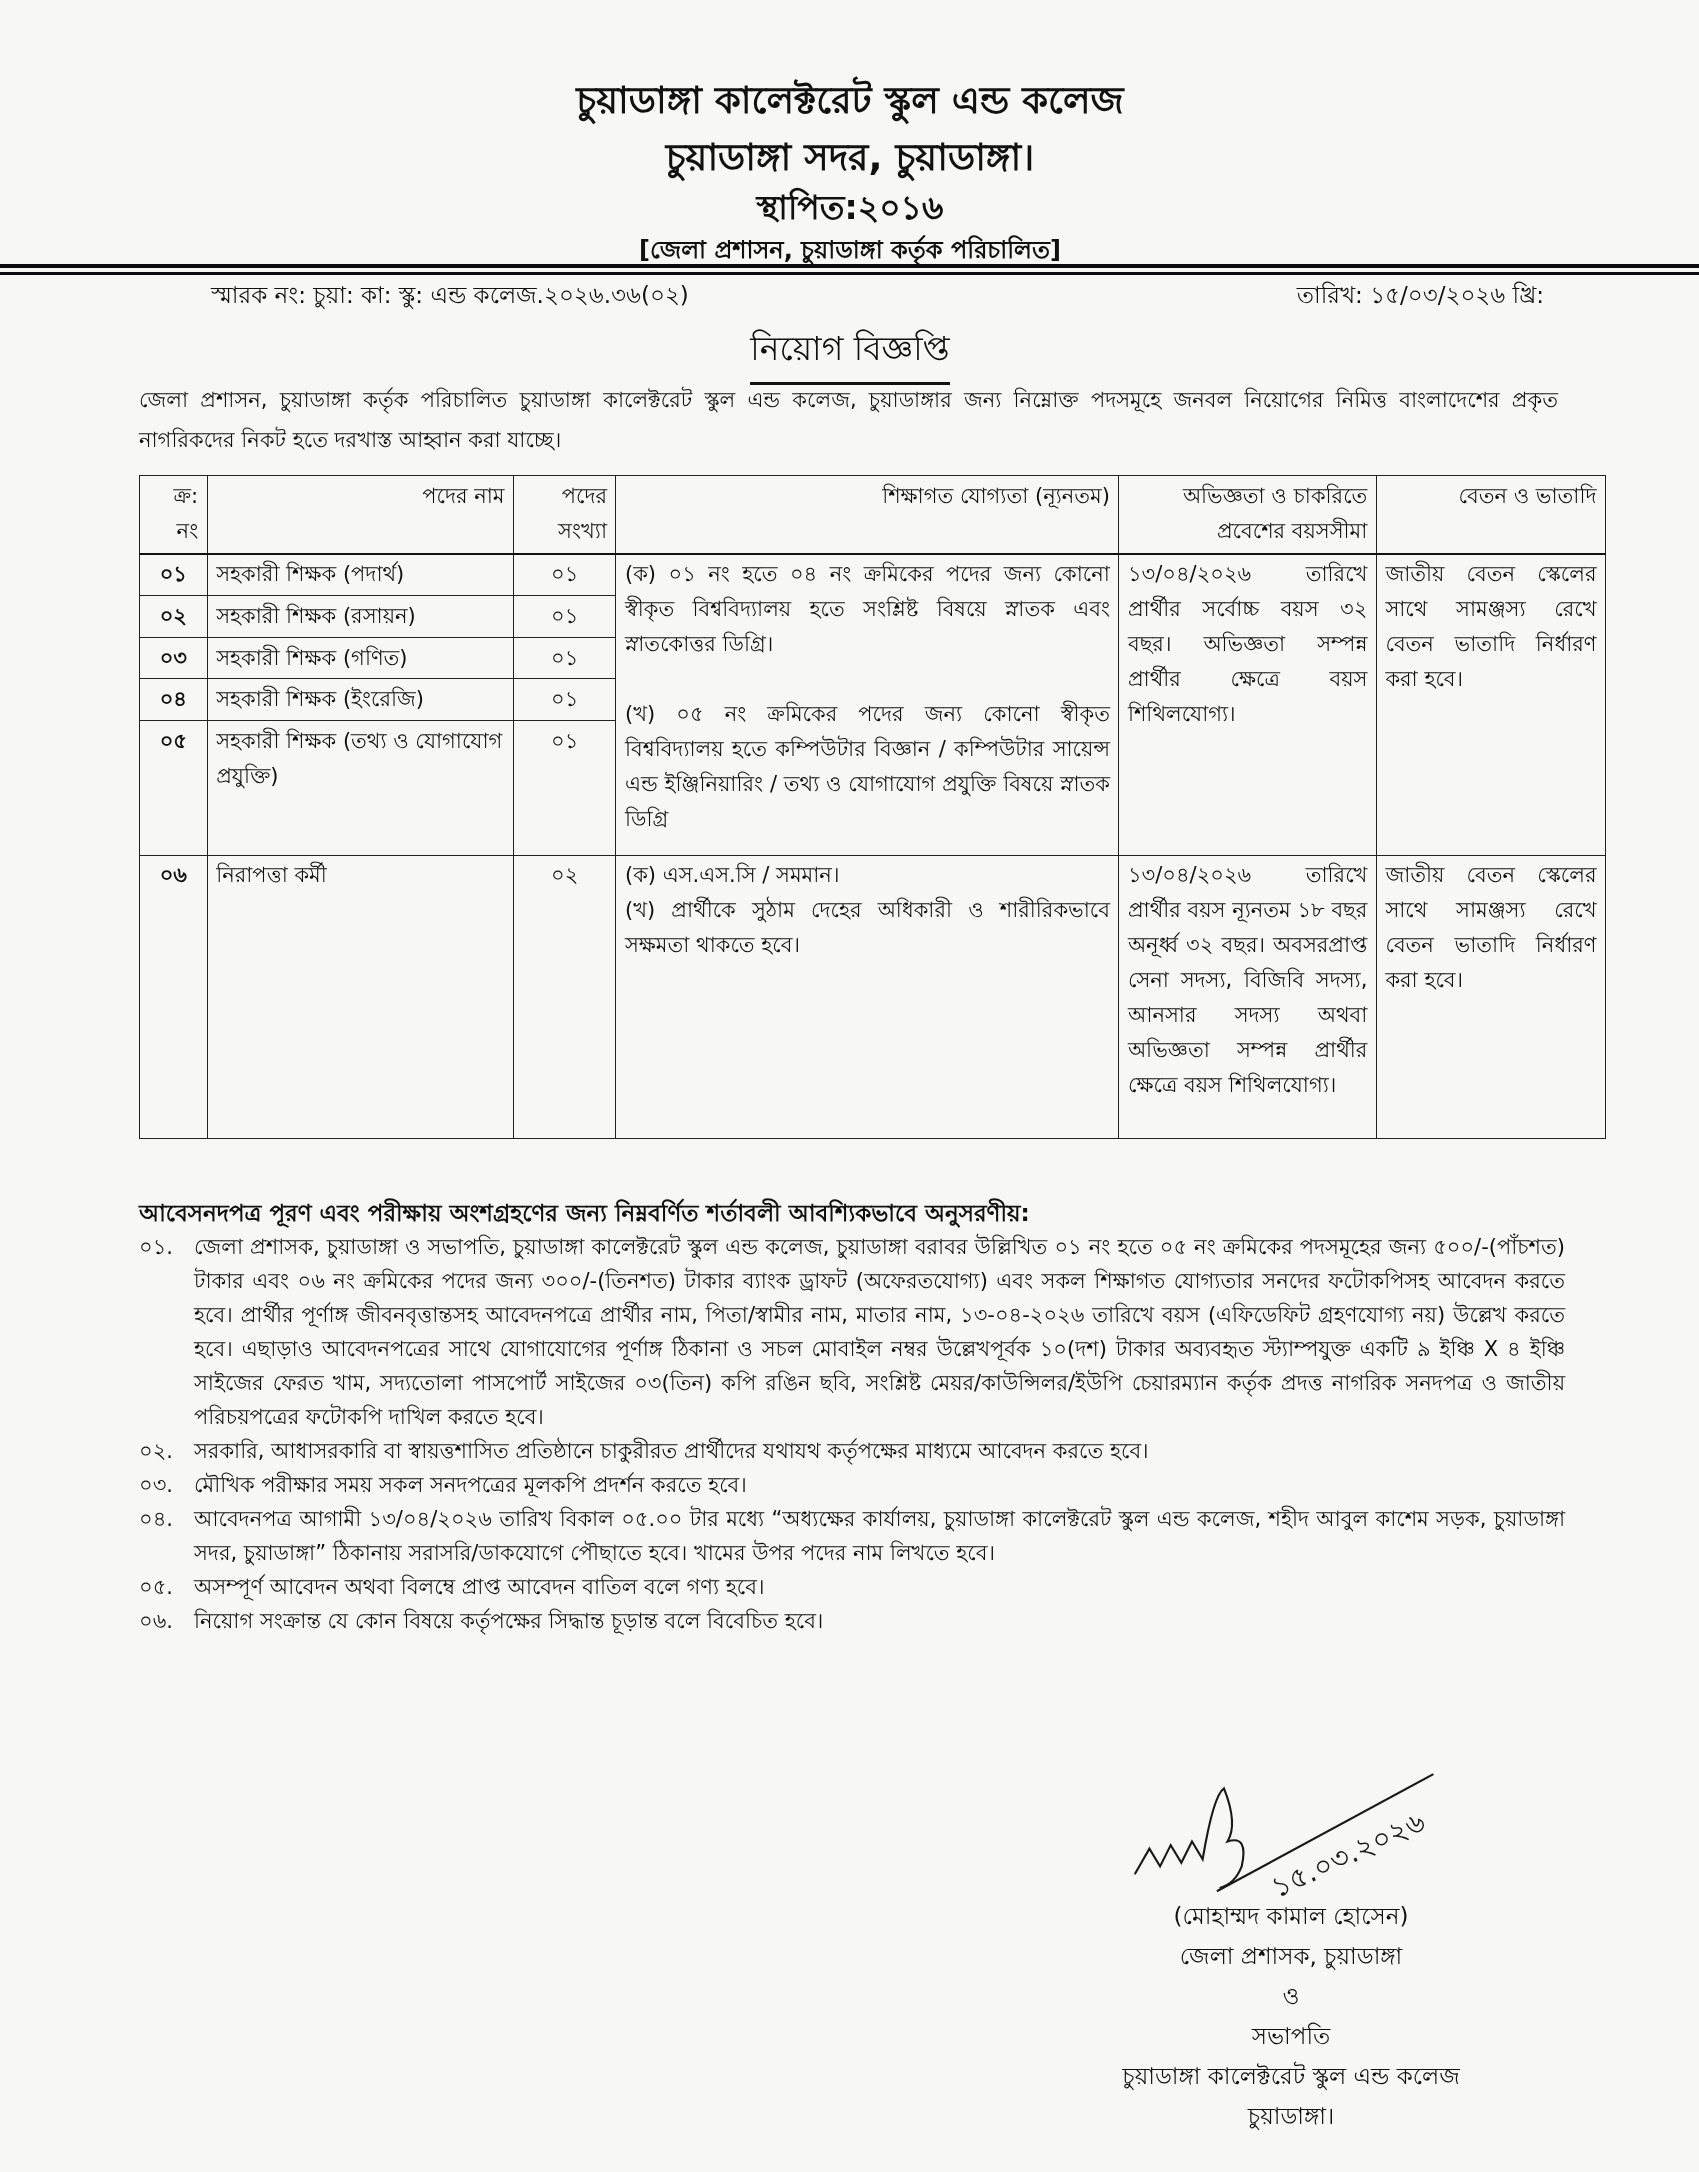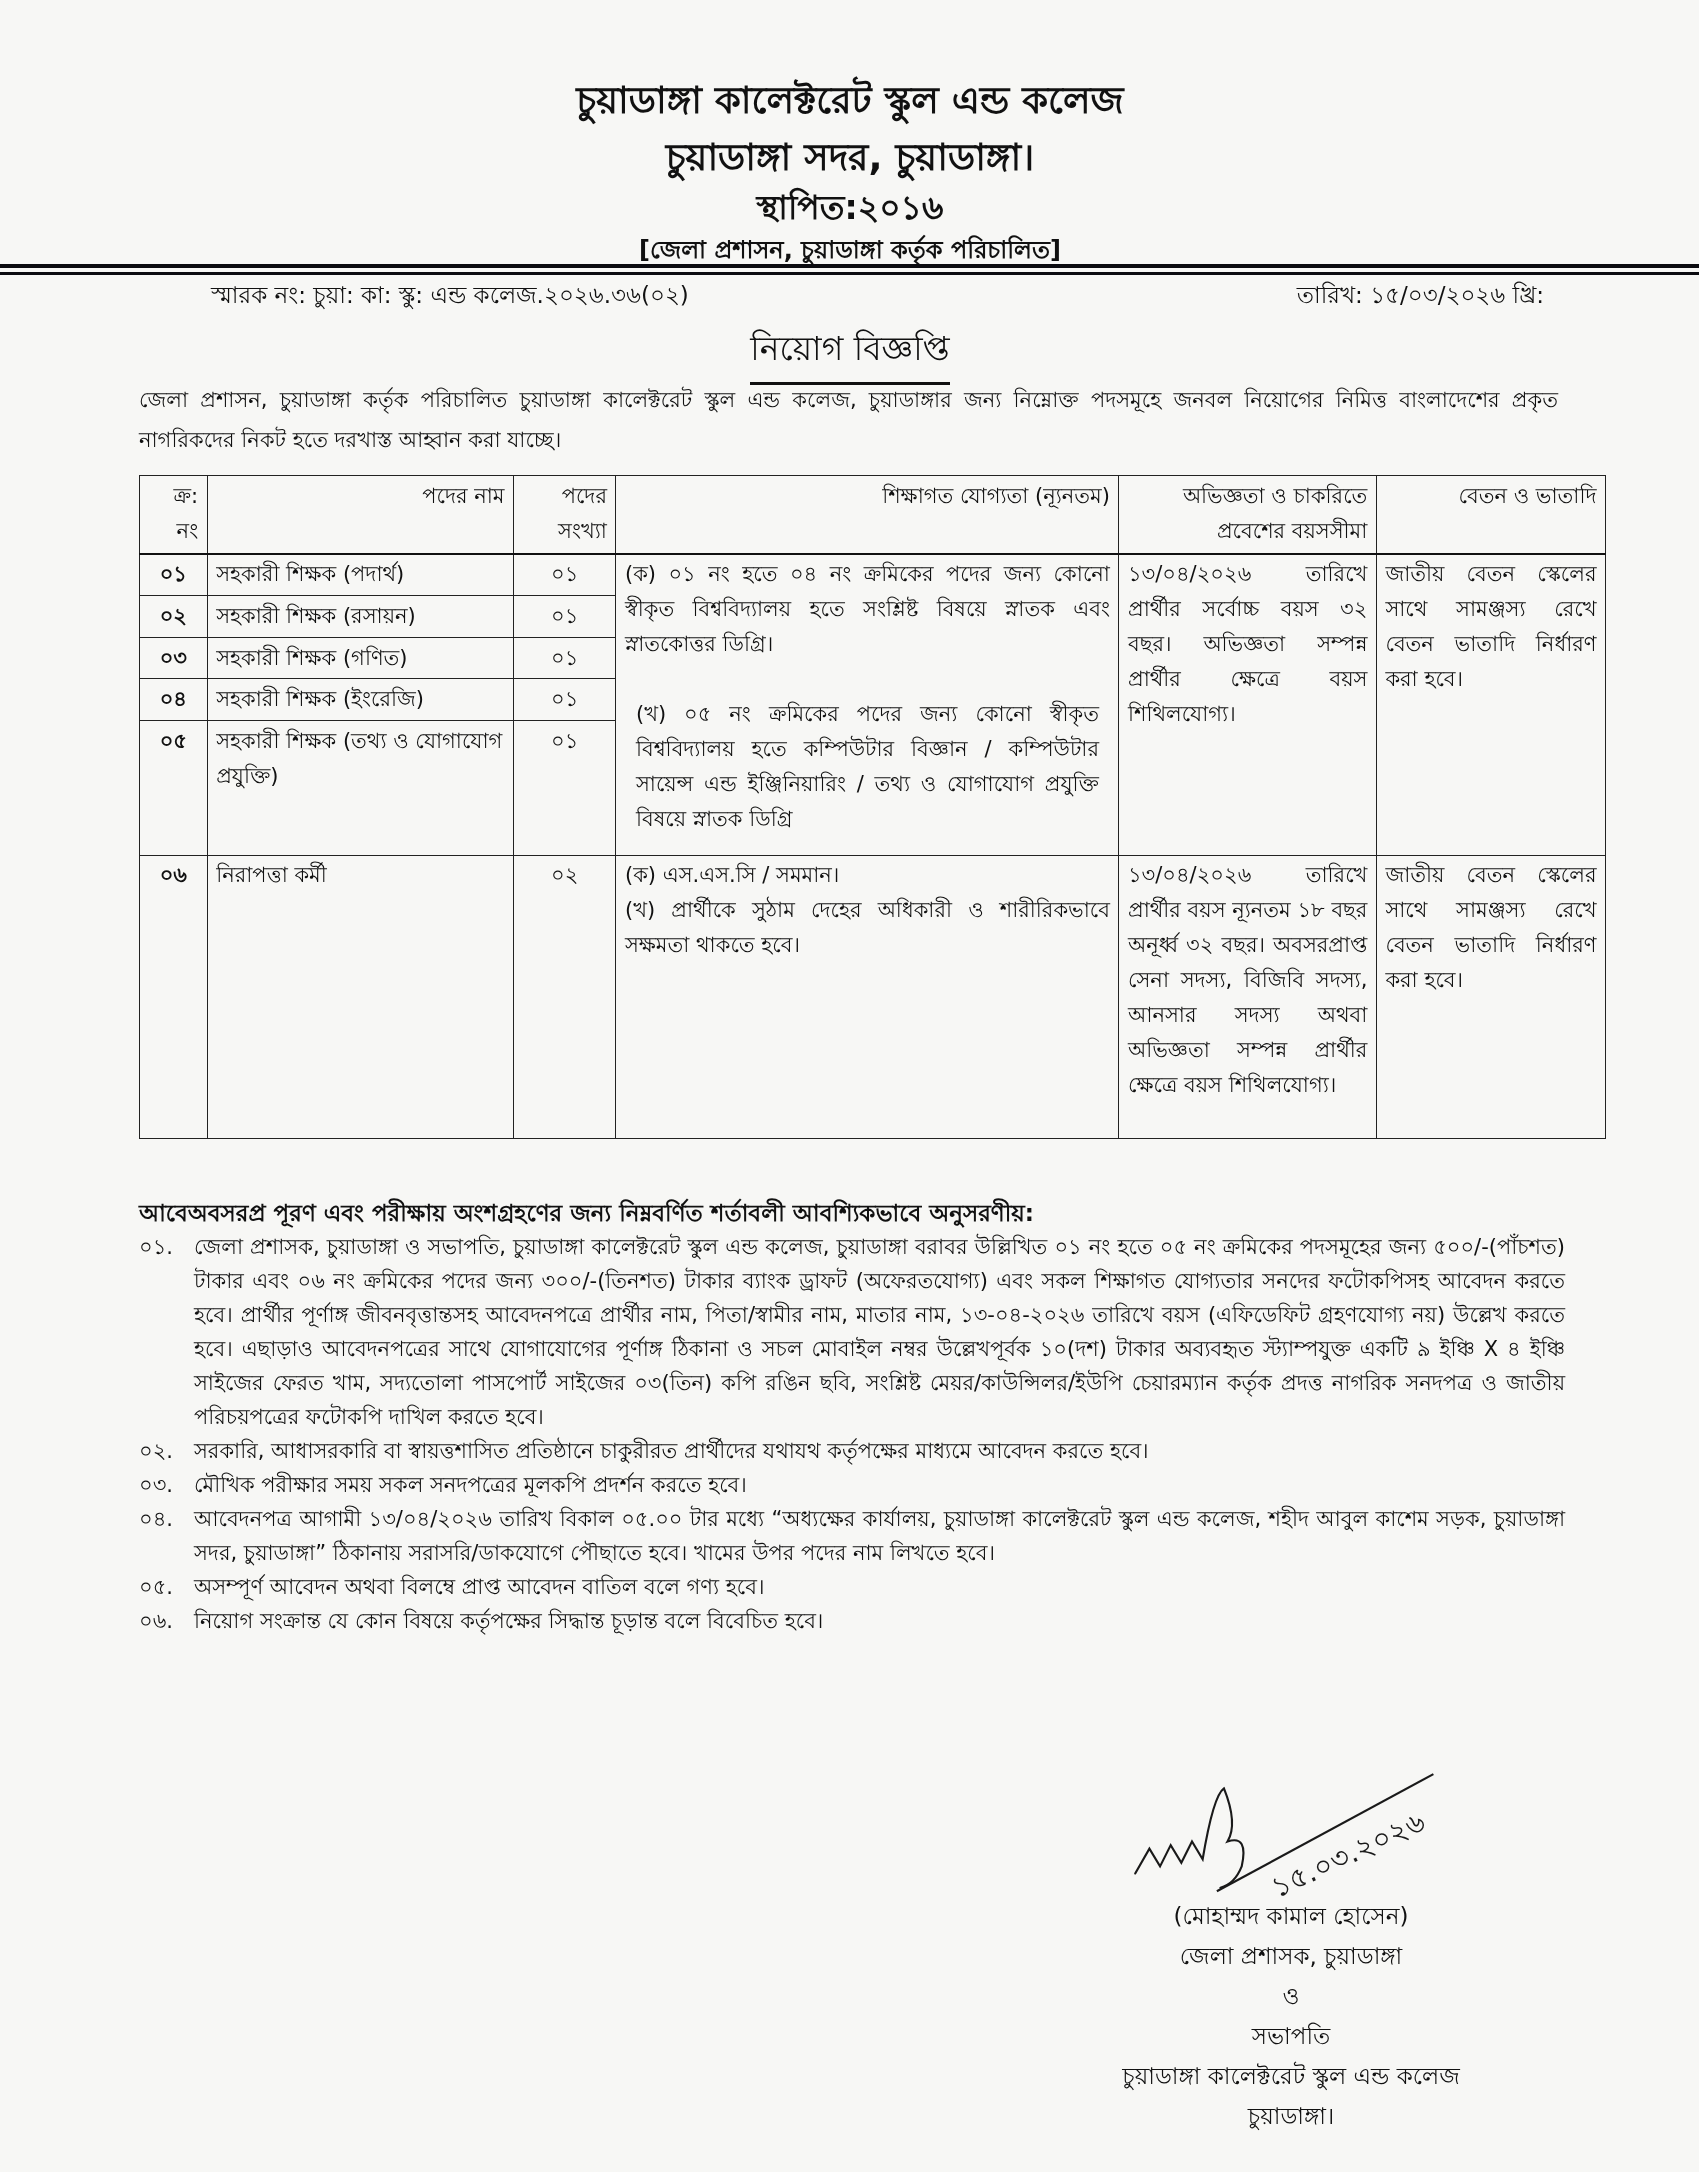--- a/index.html
+++ b/index.html
@@ -43,21 +43,21 @@
   table.posts th { font-weight: normal; text-align: right; height: 71px; }
   .c-sl { width: 50px; text-align: center; font-weight: bold; }
   .c-name { width: 291px; }
   .c-cnt { width: 85px; text-align: center; }
   .c-qual { width: 490px; text-align: justify; }
   .c-age { width: 241px; text-align: justify; }
   .c-pay { width: 213px; text-align: justify; }
   .row05 td.c-sl, .row05 td.c-name, .row05 td.c-cnt { height: 128px; }
   .row06 td { height: 277px; border-top: 2.8px solid #111; border-bottom: 2.8px solid #111; }
   .qual-para { margin: 0 0 35px 0; }
-  .qual-para:last-child { margin: 11px; }
+  .qual-para:last-child { margin: 0; }
   .cond-head {
     position: absolute; top: 1195px; left: 139px; font-size: 23px; font-weight: bold;
   }
   ol.conds {
     position: absolute; top: 1230px; left: 139px; width: 1426px;
     list-style: none; margin: 0; padding: 0; font-size: 21px; line-height: 34px;
   }
   ol.conds li { display: flex; }
   ol.conds .num { width: 55px; flex: none; }
   ol.conds .txt { flex: 1; text-align: justify; }
@@ -135,21 +135,21 @@
       <td class="c-qual">
         <div>(ক) এস.এস.সি / সমমান।</div>
         <div>(খ) প্রার্থীকে সুঠাম দেহের অধিকারী ও শারীরিকভাবে সক্ষমতা থাকতে হবে।</div>
       </td>
       <td class="c-age">১৩/০৪/২০২৬ তারিখে প্রার্থীর বয়স ন্যূনতম ১৮ বছর অনূর্ধ্ব ৩২ বছর। অবসরপ্রাপ্ত সেনা সদস্য, বিজিবি সদস্য, আনসার সদস্য অথবা  অভিজ্ঞতা সম্পন্ন প্রার্থীর ক্ষেত্রে বয়স শিথিলযোগ্য।</td>
       <td class="c-pay">জাতীয় বেতন স্কেলের সাথে সামঞ্জস্য রেখে বেতন ভাতাদি নির্ধারণ করা হবে।</td>
     </tr>
   </tbody>
 </table>
 
-<div class="cond-head">আবেঅবসরপ্র পূরণ এবং পরীক্ষায় অংশগ্রহণের জন্য নিম্নবর্ণিত শর্তাবলী আবশ্যিকভাবে অনুসরণীয়:</div>
+<div class="cond-head">আবেসনদপত্র পূরণ এবং পরীক্ষায় অংশগ্রহণের জন্য নিম্নবর্ণিত শর্তাবলী আবশ্যিকভাবে অনুসরণীয়:</div>
 <ol class="conds">
   <li>
       <span class="num">০১.</span>
       <span class="txt">জেলা প্রশাসক, চুয়াডাঙ্গা ও সভাপতি, চুয়াডাঙ্গা কালেক্টরেট স্কুল এন্ড কলেজ, চুয়াডাঙ্গা বরাবর উল্লিখিত ০১ নং হতে ০৫ নং ক্রমিকের পদসমূহের জন্য ৫০০/-(পাঁচশত) টাকার এবং ০৬ নং ক্রমিকের পদের জন্য ৩০০/-(তিনশত) টাকার ব্যাংক ড্রাফট (অফেরতযোগ্য) এবং সকল শিক্ষাগত যোগ্যতার সনদের ফটোকপিসহ আবেদন করতে হবে। প্রার্থীর পূর্ণাঙ্গ জীবনবৃত্তান্তসহ আবেদনপত্রে প্রার্থীর নাম, পিতা/স্বামীর নাম, মাতার নাম, ১৩-০৪-২০২৬ তারিখে বয়স (এফিডেফিট গ্রহণযোগ্য নয়) উল্লেখ করতে হবে। এছাড়াও আবেদনপত্রের সাথে যোগাযোগের পূর্ণাঙ্গ ঠিকানা ও সচল মোবাইল নম্বর উল্লেখপূর্বক ১০(দশ) টাকার অব্যবহৃত স্ট্যাম্পযুক্ত একটি ৯ ইঞ্চি X ৪ ইঞ্চি সাইজের ফেরত খাম, সদ্যতোলা পাসপোর্ট সাইজের ০৩(তিন) কপি রঙিন ছবি, সংশ্লিষ্ট মেয়র/কাউন্সিলর/ইউপি চেয়ারম্যান কর্তৃক প্রদত্ত নাগরিক সনদপত্র ও জাতীয় পরিচয়পত্রের ফটোকপি দাখিল করতে হবে।</span>
     </li>
   <li>
       <span class="num">০২.</span>
       <span class="txt">সরকারি, আধাসরকারি বা স্বায়ত্তশাসিত প্রতিষ্ঠানে চাকুরীরত প্রার্থীদের যথাযথ কর্তৃপক্ষের মাধ্যমে আবেদন করতে হবে।</span>
     </li>
   <li>

